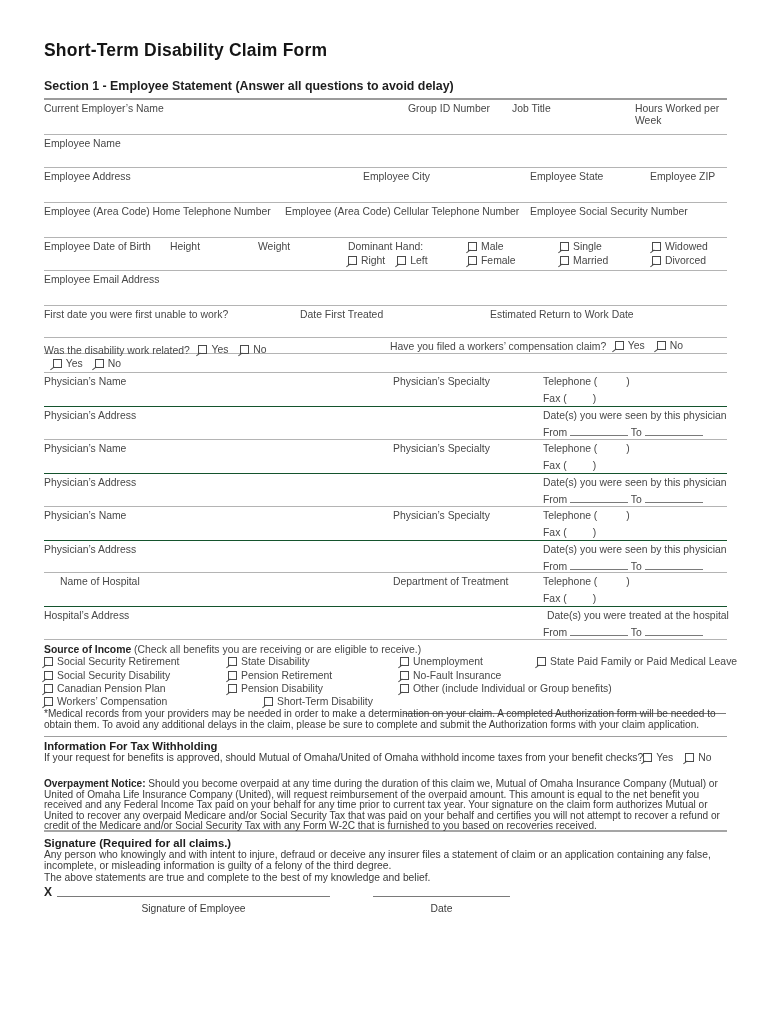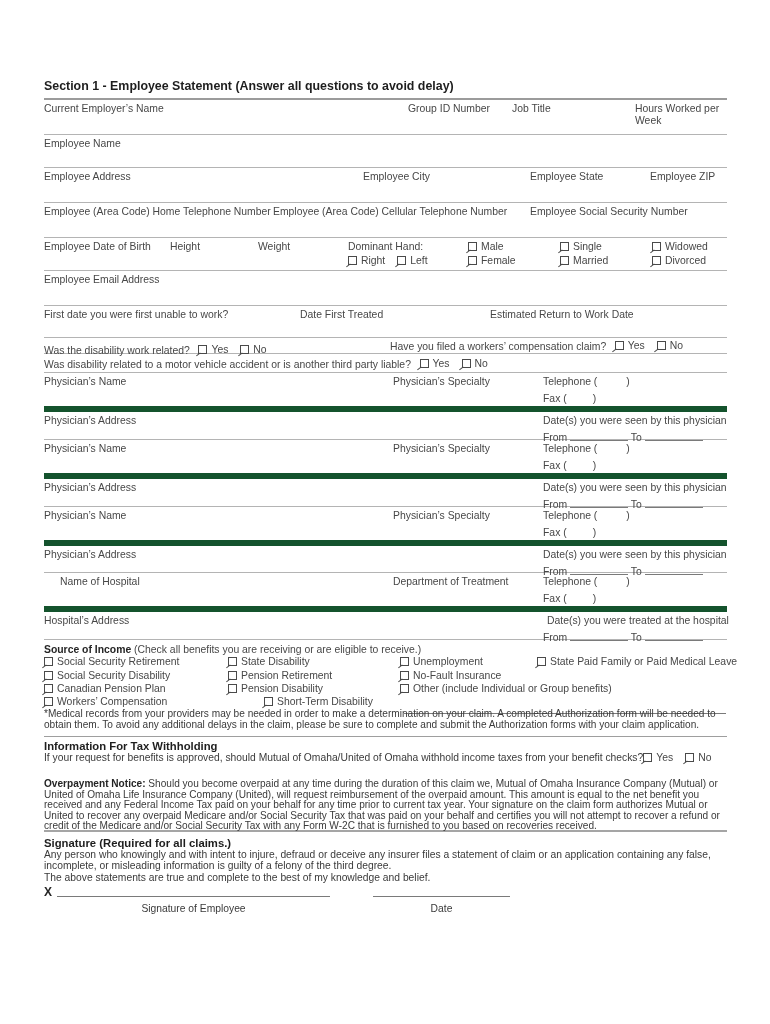--- a/index.html
+++ b/index.html
@@ -15,32 +15,33 @@
   .lbl.wrap{white-space:normal;line-height:11.5px;}
   .cb{position:relative;display:inline-block;width:7px;height:7px;border:1.3px solid #4a4a4a;
       margin-right:4px;flex:none;background:#fff;}
   .cb::after{content:"";position:absolute;left:-3.5px;bottom:-2.5px;width:4.5px;height:1.3px;
       background:#4a4a4a;transform:rotate(-38deg);}
   .opt{display:inline-flex;align-items:center;white-space:nowrap;font-size:10.4px;color:#474747;}
   .optgroup{display:inline-flex;gap:12px;}
   .inlineq{display:flex;align-items:center;gap:0;}
   .wl{display:inline-block;border-bottom:1px solid #7a7a7a;height:9px;}
   .subrow{position:relative;height:33px;}
-  .subrow.second{border-top:6px solid #14532d;}
+  .subrow.second{border-top:1px solid #14532d;}
   .para{font-size:10.3px;line-height:11.2px;color:#3a3a3a;}
   .dense{font-size:10.1px;line-height:10.5px;color:#3a3a3a;}
   .b{font-weight:bold;color:#252525;}
   .secline{position:absolute;left:44px;width:683px;border-top:2px solid #9b9b9b;}
   .center{text-align:center;}
 </style>
 </head>
 <body>
 
 <div class="page">
 
+  <div class="abs title" style="left:44px;top:40px;">Short-Term Disability Claim Form</div>
 
   <div class="abs h2" style="left:44px;top:79px;">Section 1 - Employee Statement (Answer all questions to avoid delay)</div>
   <div class="secline" style="top:98px;"></div>
 
   <div class="rows">
 
     <div class="row" style="height:34px;">
       <span class="lbl" style="left:0;">Current Employer’s Name</span>
       <span class="lbl" style="left:364px;">Group ID Number</span>
       <span class="lbl" style="left:468px;">Job Title</span>
@@ -53,21 +54,21 @@
 
     <div class="row" style="height:34px;">
       <span class="lbl" style="left:0;">Employee Address</span>
       <span class="lbl" style="left:319px;">Employee City</span>
       <span class="lbl" style="left:486px;">Employee State</span>
       <span class="lbl" style="left:606px;">Employee ZIP</span>
     </div>
 
     <div class="row" style="height:34px;">
       <span class="lbl" style="left:0;">Employee (Area Code) Home Telephone Number</span>
-      <span class="lbl" style="left:229px;">Employee (Area Code) Cellular Telephone Number</span>
+      <span class="lbl" style="left:241px;">Employee (Area Code) Cellular Telephone Number</span>
       <span class="lbl" style="left:486px;">Employee Social Security Number</span>
     </div>
 
     <div class="row" style="height:32px;">
       <span class="lbl" style="left:0;">Employee Date of Birth</span>
       <span class="lbl" style="left:126px;">Height</span>
       <span class="lbl" style="left:214px;">Weight</span>
       <span class="lbl" style="left:304px;">Dominant Hand:</span>
       <span class="lbl" style="left:304px;top:17px;">
         <span class="optgroup">
@@ -142,21 +143,21 @@
           <span class="opt">
               <span class="cb"></span>
               <span>No</span>
             </span>
         </span>
       </span>
     </div>
 
     <div class="row" style="height:18px;">
       <span class="lbl" style="left:0;top:4px;">
-        <span>Was disability related to a motor vehicle accident or is another third party liable?</span>&nbsp;&nbsp;
+        &nbsp;&nbsp;
         <span class="optgroup">
           <span class="opt">
               <span class="cb"></span>
               <span>Yes</span>
             </span>
           <span class="opt">
               <span class="cb"></span>
               <span>No</span>
             </span>
         </span>

